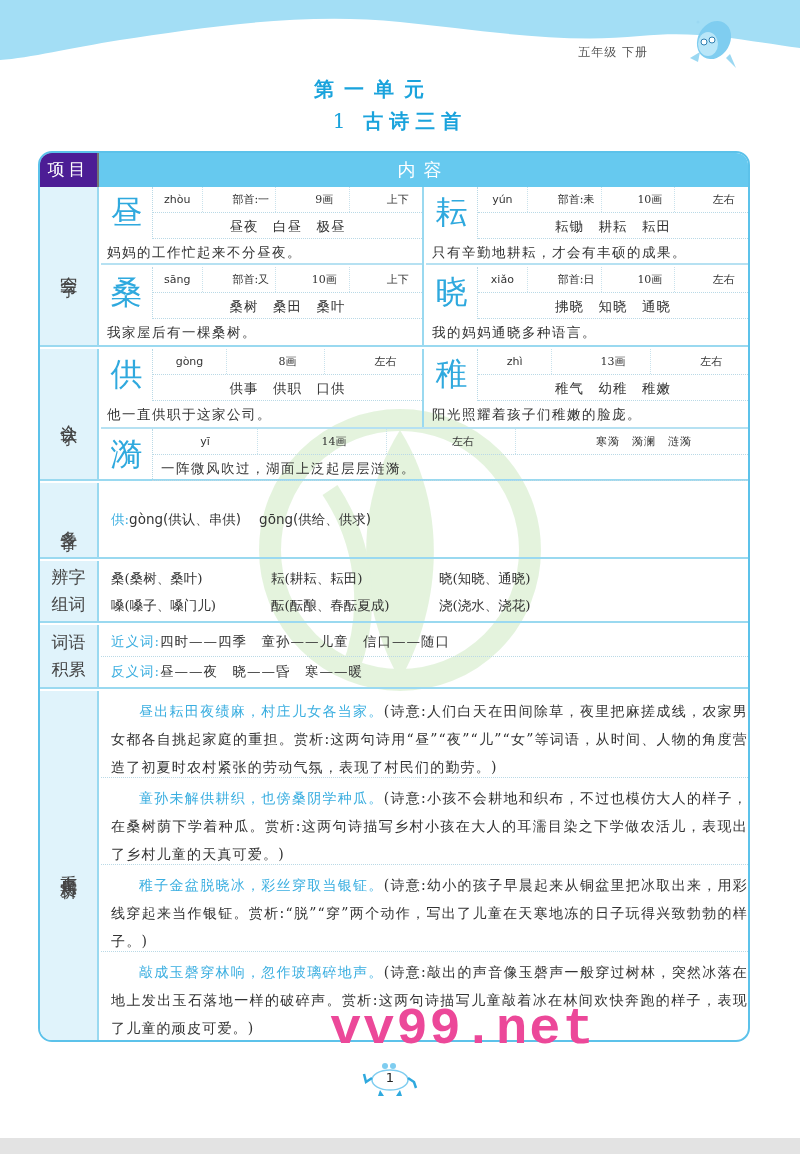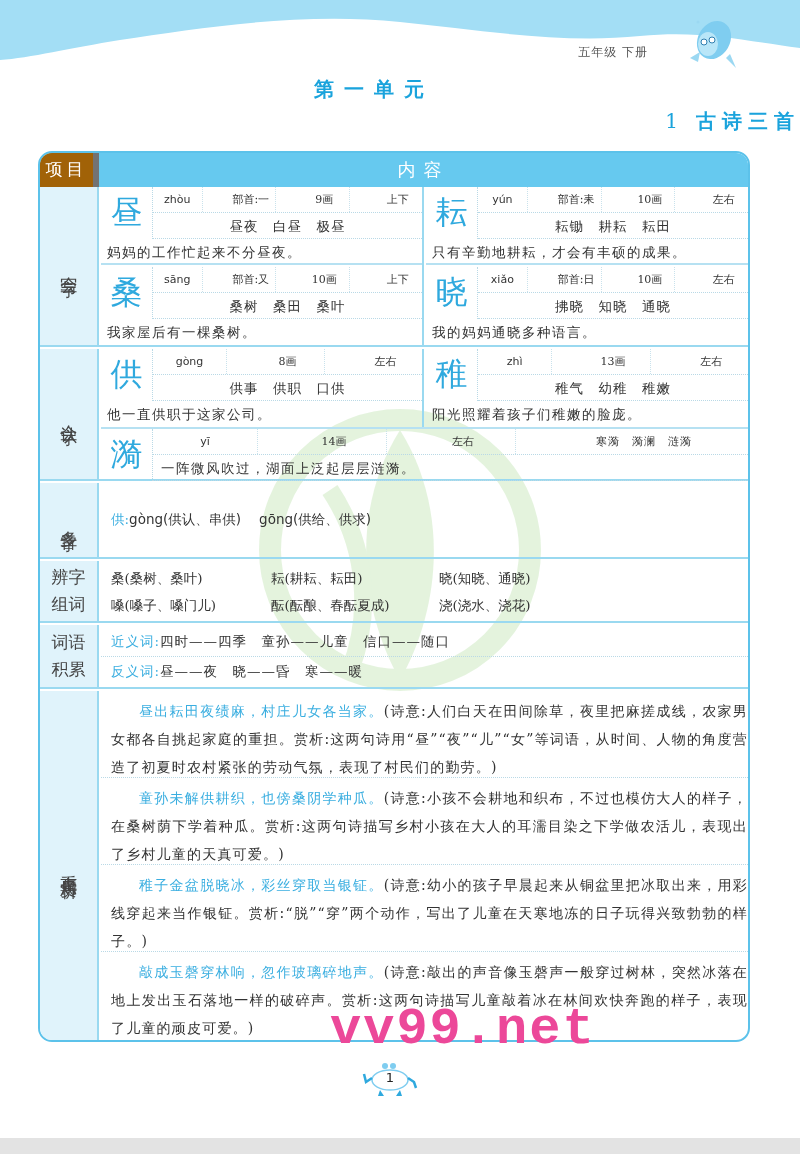--- a/index.html
+++ b/index.html
@@ -4,32 +4,32 @@
 <style>
   * { box-sizing: border-box; margin: 0; padding: 0; }
   html, body { width: 800px; height: 1154px; overflow: hidden; background: #eeeeee; }
   body { font-family: "DejaVu Serif", "Liberation Serif", serif; color: #333; position: relative; }
   .page { position: absolute; left: 0; top: 0; width: 800px; height: 1138px; background: #fff; overflow: hidden; }
   .bottom-strip { position: absolute; left: 0; top: 1138px; width: 800px; height: 16px; background: #e3e3e3; }
   .wave { position: absolute; left: 0; top: 0; width: 800px; height: 70px; }
   .grade { position: absolute; right: 152px; top: 44px; font-family: "DejaVu Sans", sans-serif; font-size: 12px; color: #555; letter-spacing: 1px; }
   .mascot { position: absolute; left: 676px; top: 14px; width: 70px; height: 56px; }
   .unit-title { position: absolute; left: 0; width: 748px; top: 76px; text-align: center; font-family: "DejaVu Sans", sans-serif; font-weight: bold; font-size: 20px; color: #1aa3dc; letter-spacing: 10px; }
-  .lesson-title { position: absolute; left: 0; width: 800px; top: 108px; text-align: right; font-family: "DejaVu Sans", sans-serif; font-weight: bold; font-size: 20px; color: #1aa3dc; letter-spacing: 6px; }
+  .lesson-title { position: absolute; left: 0; width: 800px; top: 108px; text-align: center; font-family: "DejaVu Sans", sans-serif; font-weight: bold; font-size: 20px; color: #1aa3dc; letter-spacing: 6px; }
   .lesson-title .num { font-family: "DejaVu Serif", serif; font-weight: normal; margin-right: 12px; }
 
   .watermark { position: absolute; left: 250px; top: 390px; width: 300px; height: 320px; opacity: 0.18; pointer-events: none; }
   .wm-text { position: absolute; left: 330px; top: 1000px; font-family: Liberation Mono, monospace; font-weight: bold; font-size: 52px; color: #ec4899; letter-spacing: 2px; pointer-events: none; }
 
   .table { position: absolute; left: 38px; top: 151px; width: 712px; height: 891px; border: 2px solid #5cc2ea; border-radius: 14px; overflow: hidden; background: transparent; }
   .row { position: absolute; left: 0; width: 708px; border-bottom: 2px solid #9ad9f0; }
   .row:last-child { border-bottom: none; }
   .hdr { top: 0; height: 34px; background: #66c9ef; border-bottom: none; }
   .lab { position: absolute; left: 0; top: 0; width: 59px; height: 100%; background: #e0f3fb; border-right: 2px solid #9ad9f0; display: flex; align-items: center; justify-content: center; font-family: "DejaVu Sans", sans-serif; color: #444; font-size: 17px; text-align: center; line-height: 1.25; }
-  .hdr .lab { background: #a16207; color: #fff; font-size: 17px; letter-spacing: 4px; border-right: 6px solid #737373; }
+  .hdr .lab { background: #4c1d95; color: #fff; font-size: 17px; letter-spacing: 4px; border-right: 2px solid #737373; }
   .hdr .content-title { position: absolute; left: 59px; right: 0; top: 0; height: 34px; line-height: 34px; text-align: center; color: #fff; font-family: "DejaVu Sans", sans-serif; font-size: 18px; letter-spacing: 8px; }
   .vlab { writing-mode: vertical-rl; letter-spacing: 2px; }
 
   .body-area { position: absolute; left: 61px; top: 0; right: 0; height: 100%; }
   .half { position: absolute; top: 0; height: 100%; }
   .half.left { left: 0; width: 323px; border-right: 2px solid #9ad9f0; }
   .half.right { left: 325px; right: 0; }
   .char-block { position: absolute; left: 0; right: 0; }
   .big-char { position: absolute; left: 0; top: 0; width: 52px; height: 52px; display: flex; align-items: center; justify-content: center; font-size: 32px; color: #2fa9de; font-family: "DejaVu Serif", serif; border-right: 1px dotted #b9d9e6; }
   .info-line { position: absolute; left: 52px; right: 0; top: 0; height: 26px; display: flex; font-size: 11px; border-bottom: 1px dotted #b9d9e6; gap: 24px; }

